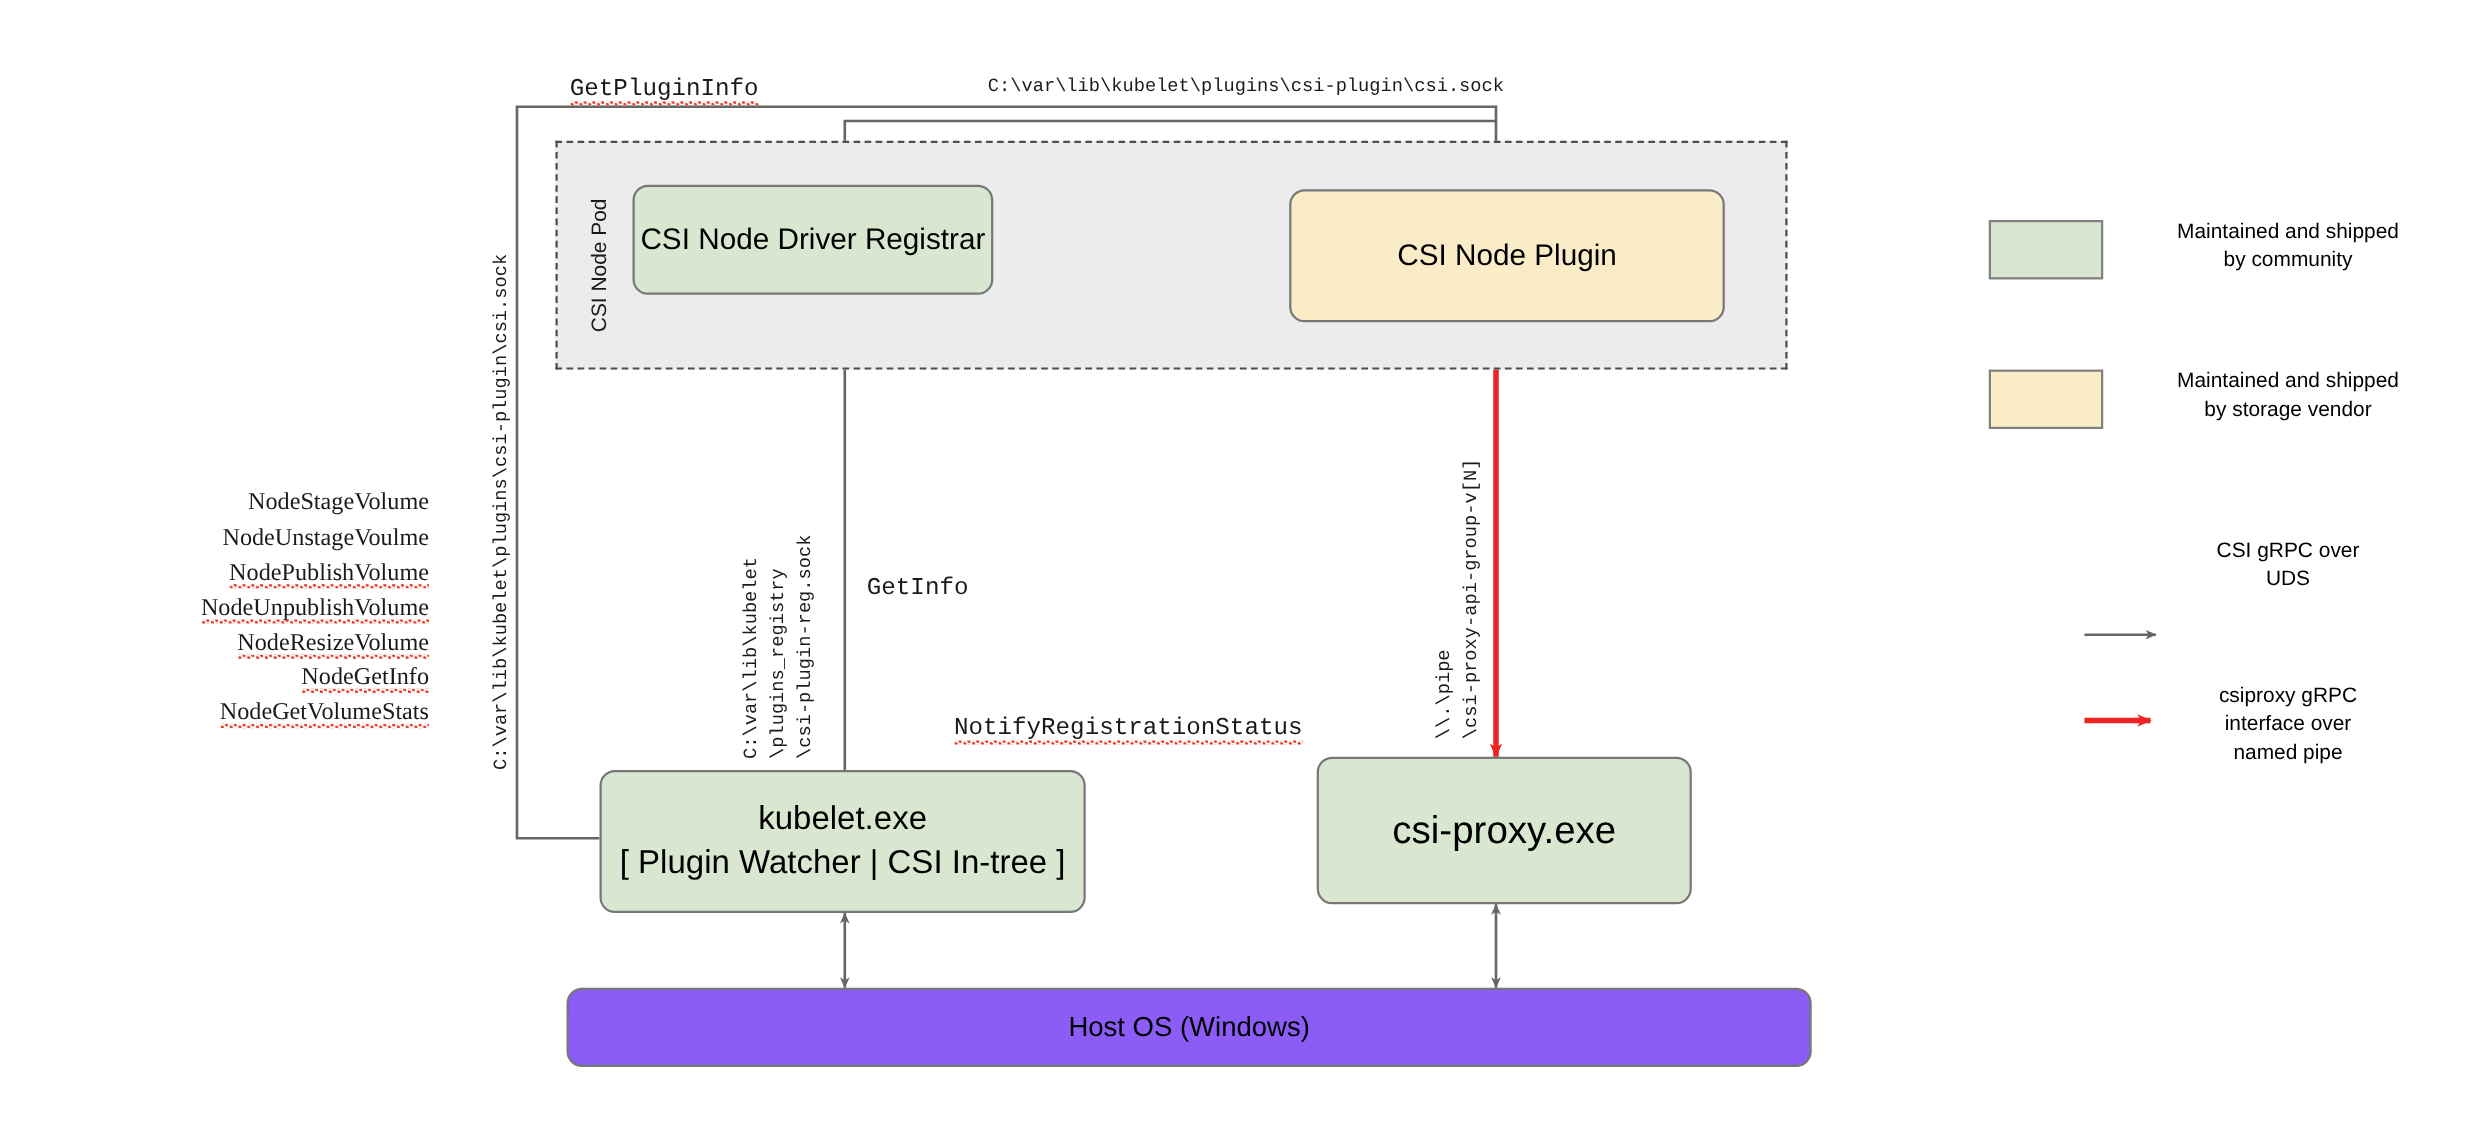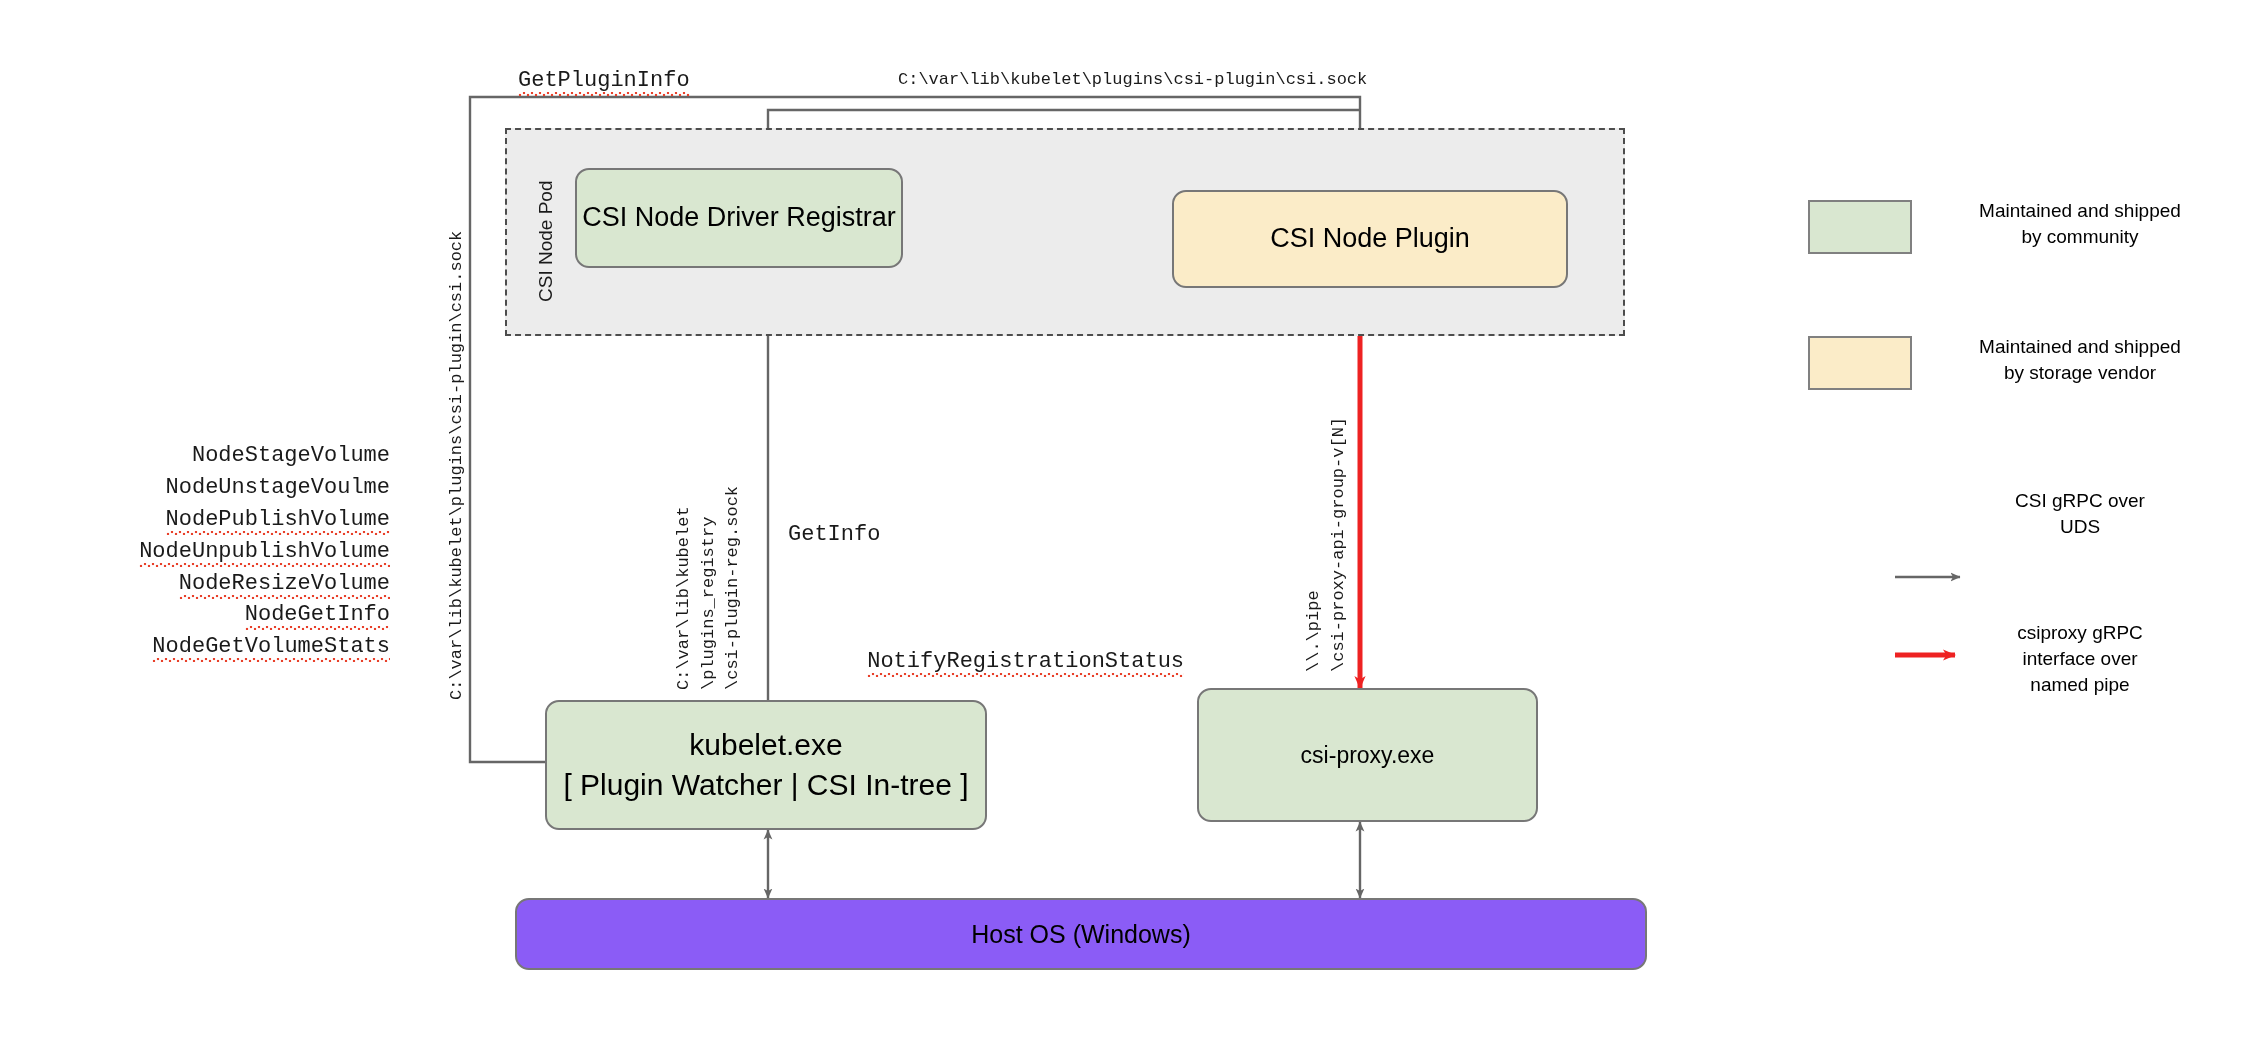--- a/index.html
+++ b/index.html
@@ -84,21 +84,21 @@
     white-space: nowrap;
     font-size: 17px;
     line-height: 1.45;
   }
   .api-list {
     position: absolute;
     font-size: 22px;
     line-height: 1.45;
     white-space: pre;
   }
-  .api-list.right-align { text-align: right; }
+  .api-list.right-align { text-align: right; font-family: Liberation Serif, serif; }
   .spell { text-decoration: none; position: relative; }
   .spell::after {
     content: "";
     position: absolute;
     left: 0; right: 0; bottom: -3px;
     height: 4px;
     background-image:
       radial-gradient(circle at 2px 3px, #e8402a 1.3px, transparent 1.6px),
       radial-gradient(circle at 6px 1px, #e8402a 1.3px, transparent 1.6px);
     background-size: 8px 4px;
@@ -173,30 +173,30 @@
     </g>
   </svg>
 
   <div class="pod-box" style="left:505px; top:128px; width:1120px; height:208px;"></div>
   <div class="pod-label" style="left:535px; top:302px;">CSI Node Pod</div>
 
   <div class="node node-green" style="left:575px; top:168px; width:328px; height:100px; font-size:27px;">
     <span>CSI Node Driver Registrar</span>
   </div>
 
-  <div class="node node-yellow" style="left:1172px; top:172px; width:396px; height:98px; font-size:27px;margin-top:18px;">
+  <div class="node node-yellow" style="left:1172px; top:172px; width:396px; height:121px; font-size:27px;">
     <span>CSI Node Plugin</span>
   </div>
 
   <div class="node node-green" style="left:545px; top:700px; width:442px; height:130px; font-size:30px; flex-direction:column;">
     <span>kubelet.exe</span>
     <span>[ Plugin Watcher | CSI In-tree ]</span>
   </div>
 
-  <div class="node node-green" style="left:1197px; top:688px; width:341px; height:134px; font-size:23px;">
+  <div class="node node-green" style="left:1197px; top:688px; width:341px; height:134px; font-size:35px;">
     <span>csi-proxy.exe</span>
   </div>
 
   <div class="node node-blue" style="left:515px; top:898px; width:1132px; height:72px; font-size:25px;">
     <span>Host OS (Windows)</span>
   </div>
 
   <div class="code-label mono" style="left:518px; top:68px;">
     <span class="spell">GetPluginInfo</span>
   </div>

